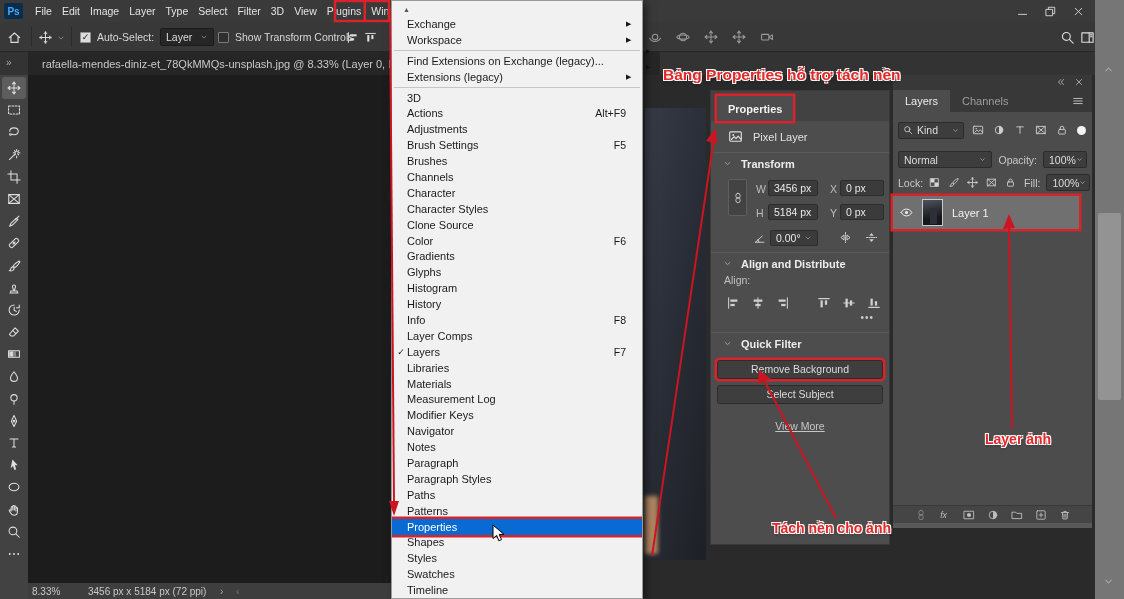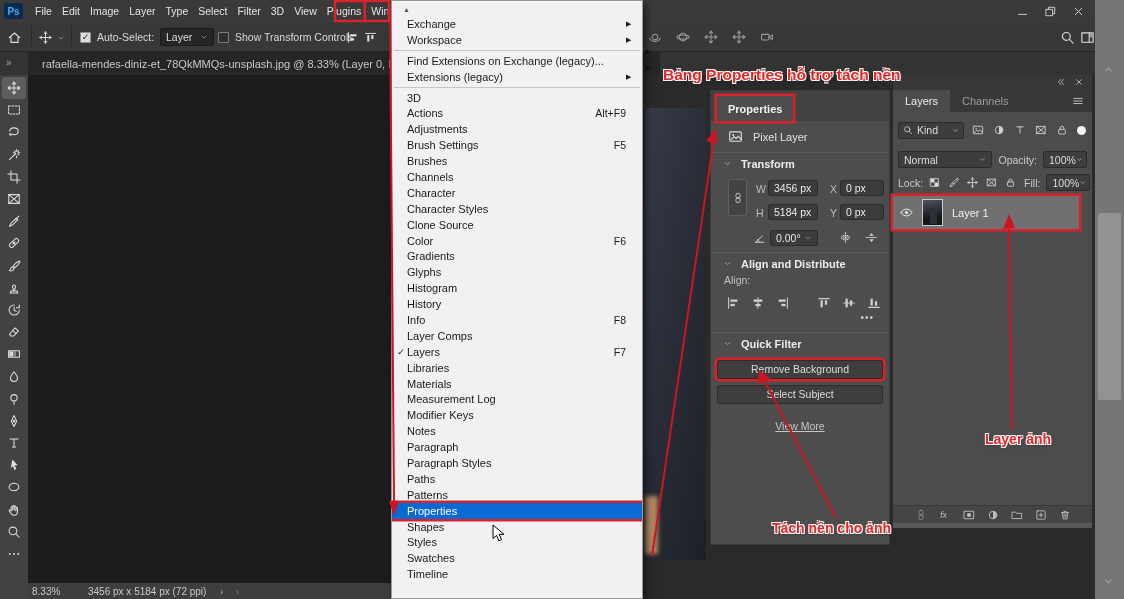--- a/index.html
+++ b/index.html
@@ -997,20 +997,26 @@
           <span class="wm-sub">▶</span>
         </div>
         <div class="wm-item">
           <span class="wm-check">✓</span>
           <span class="wm-label">Modifier Keys</span>
           <span class="wm-short"></span>
           <span class="wm-sub">▶</span>
         </div>
         <div class="wm-item">
           <span class="wm-check">✓</span>
+          <span class="wm-label">Navigator</span>
+          <span class="wm-short"></span>
+          <span class="wm-sub">▶</span>
+        </div>
+        <div class="wm-item">
+          <span class="wm-check">✓</span>
           <span class="wm-label">Notes</span>
           <span class="wm-short"></span>
           <span class="wm-sub">▶</span>
         </div>
         <div class="wm-item">
           <span class="wm-check">✓</span>
           <span class="wm-label">Paragraph</span>
           <span class="wm-short"></span>
           <span class="wm-sub">▶</span>
         </div>

